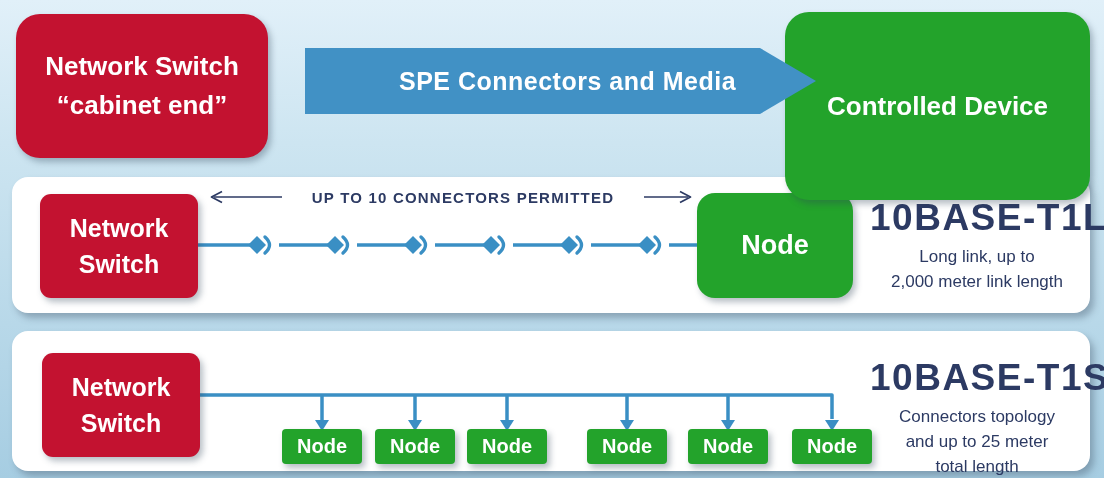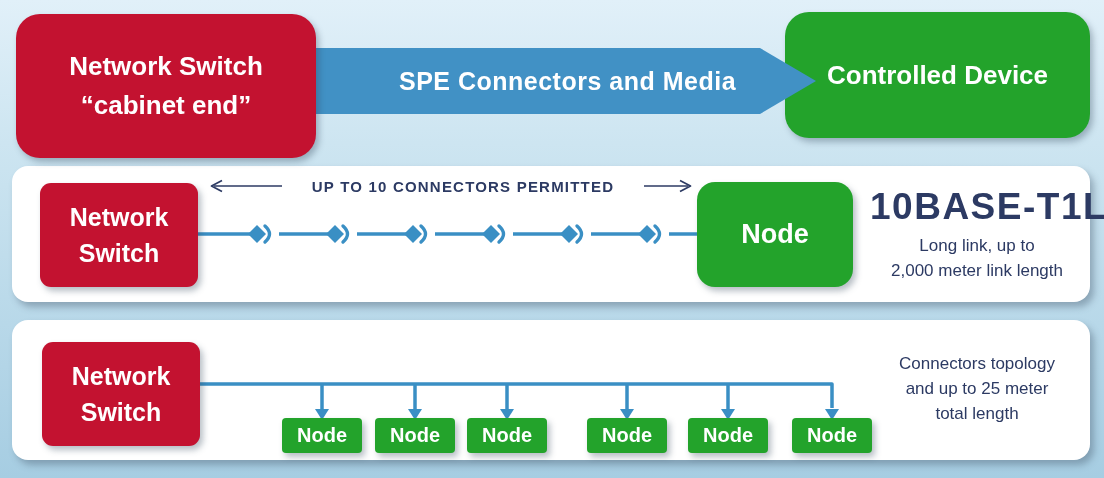--- a/index.html
+++ b/index.html
@@ -15,22 +15,23 @@
     display:flex;flex-direction:column;align-items:center;justify-content:center;
     color:#ffffff;text-align:center;
     box-shadow:3px 4px 6px rgba(50,70,90,.35);
   }
   .red{background:#c31230;}
   .green{background:#23a32b;}
   .panel{
     position:absolute;left:12px;width:1078px;
     background:#ffffff;border-radius:16px;
     box-shadow:4px 5px 7px rgba(80,100,120,.45);
-  }
-  .hdr-box{width:300px;height:144px;border-radius:24px;font-size:26px;font-weight:600;line-height:39px;}
+    margin-top:11px;
+  }
+  .hdr-box{width:252px;height:144px;border-radius:24px;font-size:26px;font-weight:600;line-height:39px;}
   .arrow-body{
     position:absolute;left:305px;top:48px;width:455px;height:66px;
     background:#4191c5;display:flex;align-items:center;justify-content:center;
     z-index:1;
   }
   .arrow-label{color:#ffffff;font-size:25px;font-weight:600;letter-spacing:.5px;padding-left:70px;}
   .arrow-head{
     position:absolute;left:760px;top:48px;width:0;height:0;z-index:3;
     border-top:33px solid transparent;border-bottom:33px solid transparent;
     border-left:56px solid #4191c5;
@@ -63,21 +64,21 @@
   <div class="arrow-body">
     <span class="arrow-label">SPE Connectors and Media</span>
   </div>
   <div class="arrow-head"></div>
 
   <div class="box red hdr-box" style="left:16px;top:14px;z-index:2;">
     <div>Network Switch</div>
     <div>“cabinet end”</div>
   </div>
 
-  <div class="box green hdr-box" style="left:785px;top:12px;width:305px;height:126px;z-index:2;">
+  <div class="box green hdr-box" style="left:785px;top:12px;width:305px;height:188px;z-index:2;">
     <div>Controlled Device</div>
   </div>
 
   <div class="panel" style="top:166px;height:136px;">
 
     <div class="annotation">
       <svg width="76" height="14" viewBox="0 0 76 14" style="position:static;">
         <path d="M74 7 H6" stroke="#2c3a63" stroke-width="1.7" fill="none"></path>
         <path d="M14 1.5 L3.5 7 L14 12.5" stroke="#2c3a63" stroke-width="1.7" fill="none" stroke-linejoin="round"></path>
       </svg>
@@ -188,20 +189,21 @@
         <span>Node</span>
       </div>
     <div class="box green node-sm" style="left:676px;top:98px;">
         <span>Node</span>
       </div>
     <div class="box green node-sm" style="left:780px;top:98px;">
         <span>Node</span>
       </div>
 
     <div class="spec" style="left:858px;top:26px;">
+      <div class="spec-title">10BASE-T1S</div>
       <div class="spec-desc">
         <div>Connectors topology</div>
         <div>and up to 25 meter</div>
         <div>total length</div>
       </div>
     </div>
   </div>
 
 </div>
 

